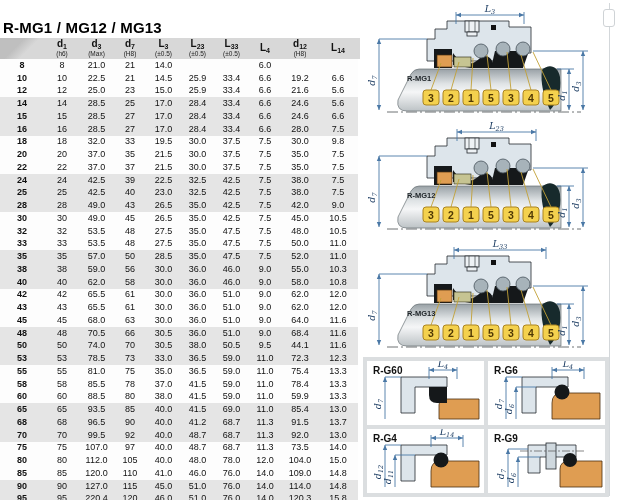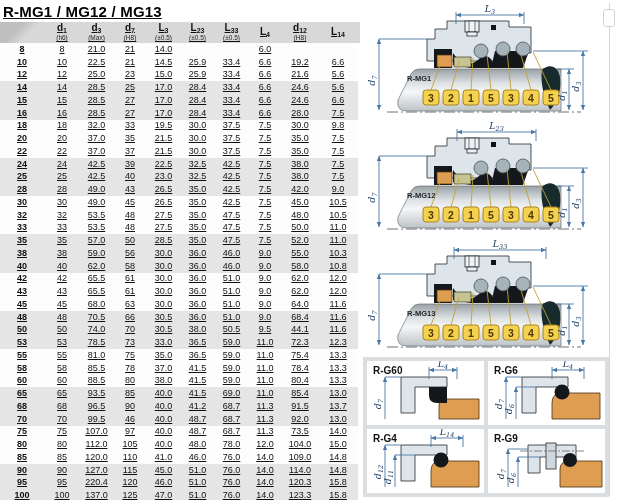--- a/index.html
+++ b/index.html
@@ -1,21 +1,21 @@
 <!DOCTYPE html>
 <html><head>
 <meta charset="utf-8">
 <style>
   html,body{margin:0;padding:0;}
   body{
     width:617px;height:500px;position:relative;overflow:hidden;
     background:#ffffff;font-family:"Liberation Sans",sans-serif;color:#111;
   }
   
-  .left{position:absolute;left:0;top:0;width:360px;height:440px;text-decoration:underline;}
+  .left{position:absolute;left:0;top:16px;width:360px;height:440px;}
   .title{font-size:15px;font-weight:bold;margin:3px 0 2px 3px;letter-spacing:.2px;color:#000;}
   .thead{
     display:grid;grid-template-columns:44px 36px 33px 34px 33px 35px 33px 34px 36px 40px;
     height:21px;background:#d8d8d8;
   }
   .th{display:flex;flex-direction:column;align-items:center;justify-content:center;line-height:1;}
   .th .m{font-weight:bold;font-size:10px;}
   .th .m sub{font-size:7px;vertical-align:-2px;}
   .th .n{font-size:6.5px;color:#222;margin-top:1px;}
   .th.corner{background:linear-gradient(135deg,#bfbfbf 38%,#d8d8d8 62%);}
@@ -398,21 +398,21 @@
       </div>
       <div class="trow">
         <div class="td c0">60</div>
         <div class="td c1">60</div>
         <div class="td c2">88.5</div>
         <div class="td c3">80</div>
         <div class="td c4">38.0</div>
         <div class="td c5">41.5</div>
         <div class="td c6">59.0</div>
         <div class="td c7">11.0</div>
-        <div class="td c8">80.4</div>
+        <div class="td c8">59.9</div>
         <div class="td c9">13.3</div>
       </div>
       <div class="trow band">
         <div class="td c0">65</div>
         <div class="td c1">65</div>
         <div class="td c2">93.5</div>
         <div class="td c3">85</div>
         <div class="td c4">40.0</div>
         <div class="td c5">41.5</div>
         <div class="td c6">69.0</div>
@@ -429,21 +429,21 @@
         <div class="td c5">41.2</div>
         <div class="td c6">68.7</div>
         <div class="td c7">11.3</div>
         <div class="td c8">91.5</div>
         <div class="td c9">13.7</div>
       </div>
       <div class="trow band">
         <div class="td c0">70</div>
         <div class="td c1">70</div>
         <div class="td c2">99.5</div>
-        <div class="td c3">46</div>
+        <div class="td c3">92</div>
         <div class="td c4">40.0</div>
         <div class="td c5">48.7</div>
         <div class="td c6">68.7</div>
         <div class="td c7">11.3</div>
         <div class="td c8">92.0</div>
         <div class="td c9">13.0</div>
       </div>
       <div class="trow">
         <div class="td c0">75</div>
         <div class="td c1">75</div>

